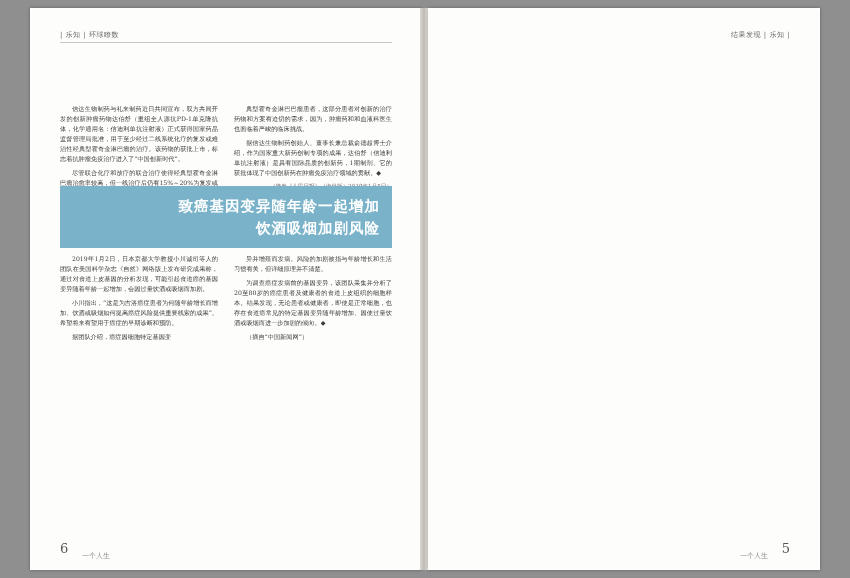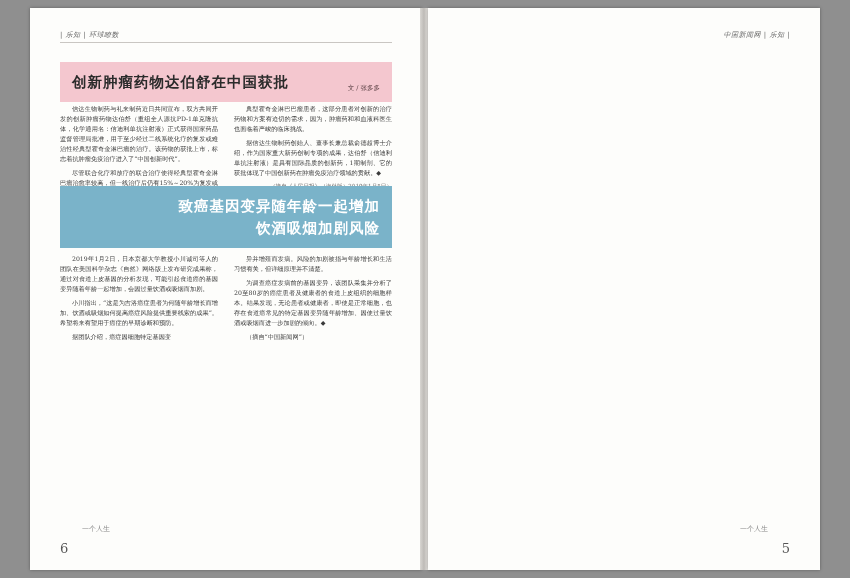--- a/index.html
+++ b/index.html
@@ -3,25 +3,25 @@
 <meta charset="utf-8">
 <style>
   html,body{margin:0;padding:0;background:#8a8a8a;}
   body{width:850px;height:578px;overflow:hidden;font-family:"DejaVu Sans","Liberation Sans",sans-serif;}
   .spread{position:relative;width:850px;height:578px;background:#8f8f8f;}
   .page{position:absolute;top:8px;height:562px;background:#fdfdfb;box-shadow:0 0 3px rgba(0,0,0,.35);}
   .page-left{left:30px;width:392px;}
   .page-right{left:428px;width:392px;}
   .gutter{position:absolute;left:420px;top:8px;width:8px;height:562px;
           background:linear-gradient(to right,#d8d6d2,#bdbab6,#eceae6);}
-  .hdr{position:absolute;top:22px;font-size:7px;color:#6a6a6a;letter-spacing:.5px;font-style:italic;}
+  .hdr{position:absolute;top:22px;font-size:7px;color:#6a6a6a;letter-spacing:.5px;}
   .hdr-l{left:30px;}
   .hdr-r{right:30px;text-align:right;}
   .hdr-rule{position:absolute;left:30px;right:30px;top:34px;border-top:1px solid #c9c6c2;}
-  .ftr{position:absolute;bottom:36px;font-size:7px;color:#8a8a8a;}
+  .ftr{position:absolute;bottom:9px;font-size:7px;color:#8a8a8a;}
   .pgnum{position:absolute;bottom:14px;font-size:13px;color:#555;font-family:"DejaVu Serif","Liberation Serif",serif;}
 
   
   .hl{position:absolute;left:30px;width:332px;box-sizing:border-box;}
   .hl-pink{top:54px;background:#f4c7cf;padding:9px 12px;}
   .hl-blue{top:178px;background:#7ab3c9;padding:9px 12px;text-align:right;}
   .hl-title{font-size:14.5px;font-weight:700;color:#2b2b2b;letter-spacing:1px;
             font-family:"DejaVu Serif","Liberation Serif",serif;line-height:1.5;}
   .hl-blue .hl-title{color:#ffffff;}
   .hl-byline{position:absolute;right:12px;bottom:9px;font-size:6.5px;color:#5a4044;}
@@ -40,24 +40,20 @@
 </style>
 </head>
 <body>
 
 <div class="spread">
 
   <div class="page page-left">
     <div class="hdr hdr-l">| 乐知 | 环球瞭数</div>
     <div class="hdr-rule"></div>
 
-    <div class="hl hl-pink">
-      <div class="hl-title">创新肿瘤药物达伯舒在中国获批</div>
-      <div class="hl-byline">文 / 张多多</div>
-    </div>
 
     <div class="col lc1">
       <p>信达生物制药与礼来制药近日共同宣布，双方共同开发的创新肿瘤药物达伯舒（重组全人源抗PD-1单克隆抗体，化学通用名：信迪利单抗注射液）正式获得国家药品监督管理局批准，用于至少经过二线系统化疗的复发或难治性经典型霍奇金淋巴瘤的治疗。该药物的获批上市，标志着抗肿瘤免疫治疗进入了“中国创新时代”。</p>
       <p>尽管联合化疗和放疗的联合治疗使得经典型霍奇金淋巴瘤治愈率较高，但一线治疗后仍有15%～20%为复发或难治性的</p>
     </div>
     <div class="col lc2">
       <p>典型霍奇金淋巴巴瘤患者，这部分患者对创新的治疗药物和方案有迫切的需求，因为，肿瘤药和和血液科医生也面临着严峻的临床挑战。</p>
       <p>据信达生物制药创始人、董事长兼总裁俞德超博士介绍，作为国家重大新药创制专项的成果，达伯舒（信迪利单抗注射液）是具有国际品质的创新药，1期制剂、它的获批体现了中国创新药在肿瘤免疫治疗领域的贡献。◆</p>
       <p class="src">（摘自《人民日报》（海外版）2019年1月5日）</p>
     </div>
@@ -79,19 +75,19 @@
       <p class="src"></p>
     </div>
 
     <div class="pgnum" style="left:30px;">6</div>
     <div class="ftr" style="left:52px;">一个人生</div>
   </div>
 
   <div class="gutter"></div>
 
   <div class="page page-right">
-    <div class="hdr hdr-r">中国新闻网  | 乐知 |</div>
+    <div class="hdr hdr-r">结果发现  | 乐知 |</div>
 
     <div class="pgnum" style="right:30px;">5</div>
     <div class="ftr" style="right:52px;">一个人生</div>
   </div>
 
 </div>
 
 </body></html>

